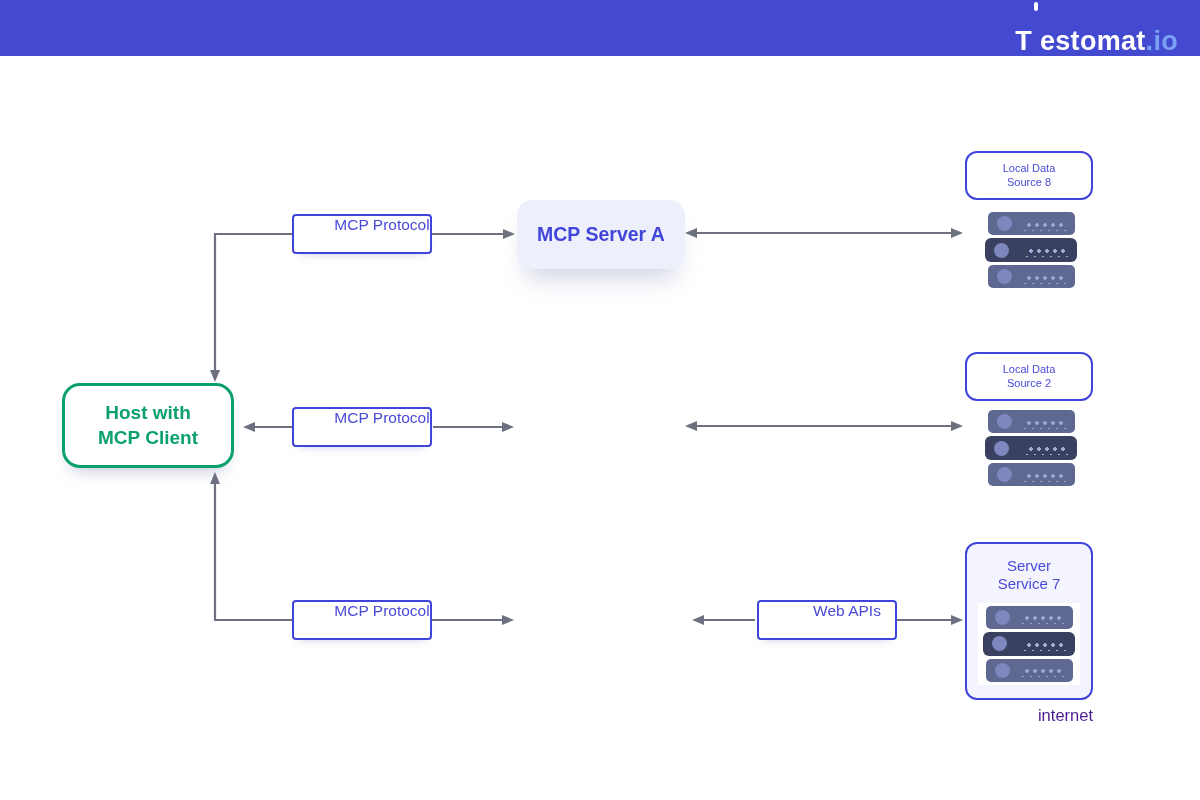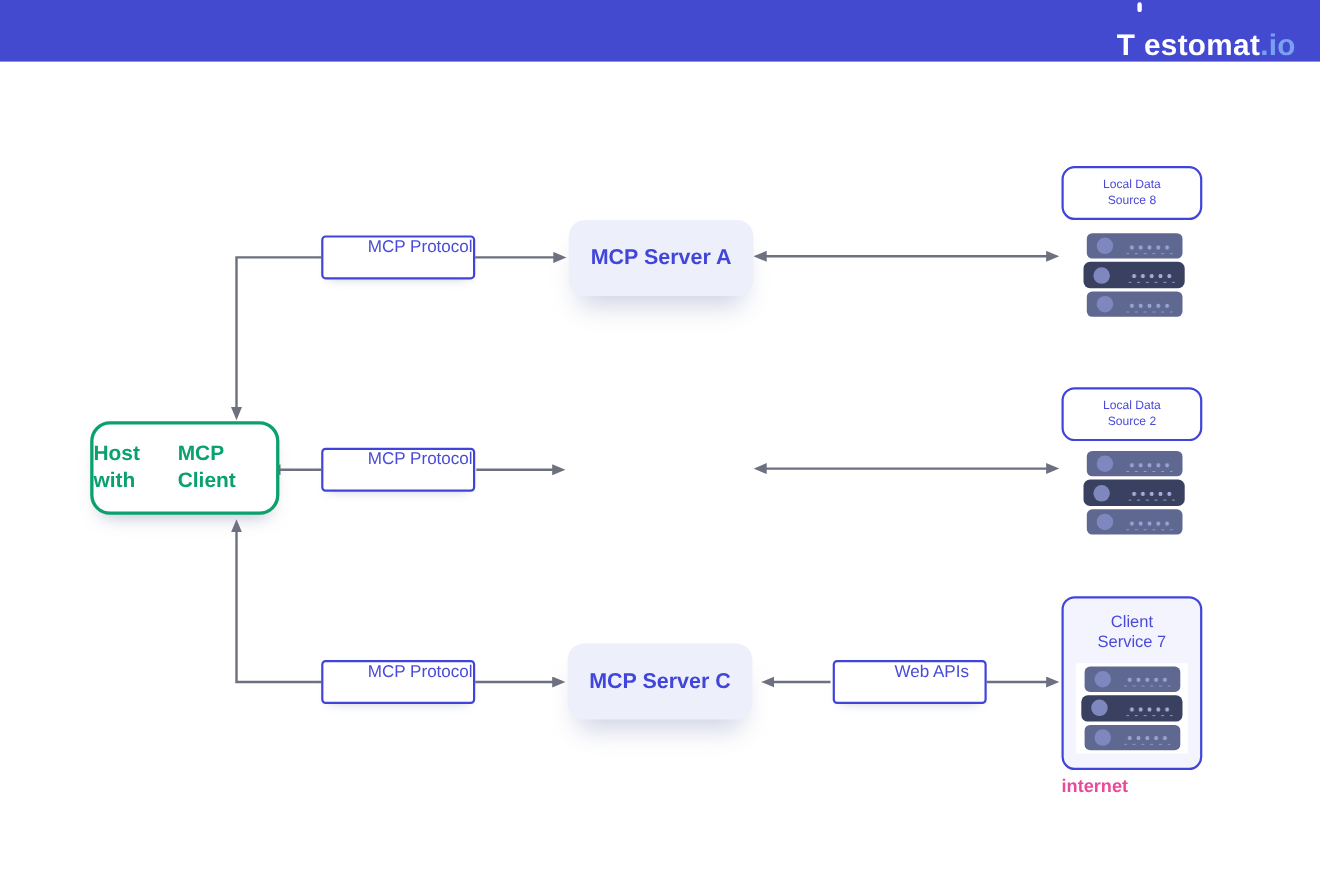--- a/index.html
+++ b/index.html
@@ -50,27 +50,27 @@
   }
   svg.connectors path.conn, svg.connectors line.conn {
     stroke: #6d717f;
     stroke-width: 2.2;
     fill: none;
   }
 
   
   .host-box {
     position: absolute;
-    left: 82px; top: 383px;
+    left: 62px; top: 383px;
     width: 172px; height: 85px;
     background: #ffffff;
     border: 3px solid #0aa16d;
     border-radius: 18px;
     display: flex;
-    flex-direction: row;
+    flex-direction: column;
     align-items: center;
     justify-content: center;
     color: #0aa16d;
     font-weight: bold;
     font-size: 19px;
     line-height: 1.3;
     box-shadow: 0 10px 16px -9px rgba(120,130,170,0.55);
   }
 
   
@@ -154,23 +154,24 @@
   .icon-wrap {
     margin-top: 9px;
     background: #ffffff;
     padding: 3px 5px;
   }
 
   .internet-label {
     position: absolute;
     left: 965px; top: 706px;
     width: 128px;
-    color: #ec4899;
+    text-align: right;
+    color: #4c1d95;
     font-size: 16.5px;
-    font-weight: 700;
+    font-weight: 400;
   }
 
   
   .rack {
     display: flex;
     flex-direction: column;
     gap: 3px;
     align-items: center;
   }
   .rack-1 { position: absolute; left: 985px; top: 212px; }
@@ -268,23 +269,20 @@
   <div class="pill pill-2">
     <span>MCP Protocol</span>
   </div>
   <div class="pill pill-3">
     <span>MCP Protocol</span>
   </div>
 
   <div class="server-box server-a">
     <span>MCP Server A</span>
   </div>
-  <div class="server-box server-c">
-    <span>MCP Server C</span>
-  </div>
 
   <div class="pill pill-web">
     <span>Web APIs</span>
   </div>
 
   <div class="ds-label ds-1">
     <span>Local Data</span>
     <span>Source 8</span>
   </div>
   <div class="rack rack-1">
@@ -316,21 +314,21 @@
       <span class="vents"></span>
     </div>
     <div class="slab">
       <span class="led"></span>
       <span class="vents"></span>
     </div>
   </div>
 
   <div class="remote-box">
     <div class="remote-title">
-      <div>Client</div>
+      <div>Server</div>
       <div>Service 7</div>
     </div>
     <div class="icon-wrap">
       <div class="rack">
         <div class="slab">
           <span class="led"></span>
           <span class="vents"></span>
         </div>
         <div class="slab dark">
           <span class="led"></span>

